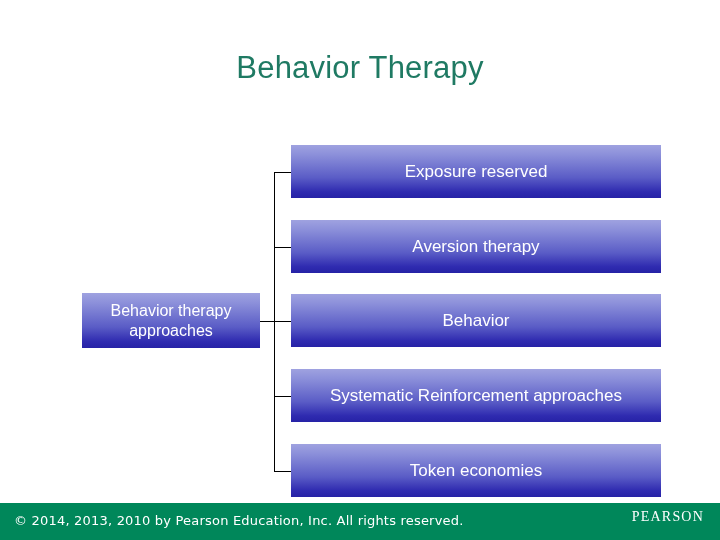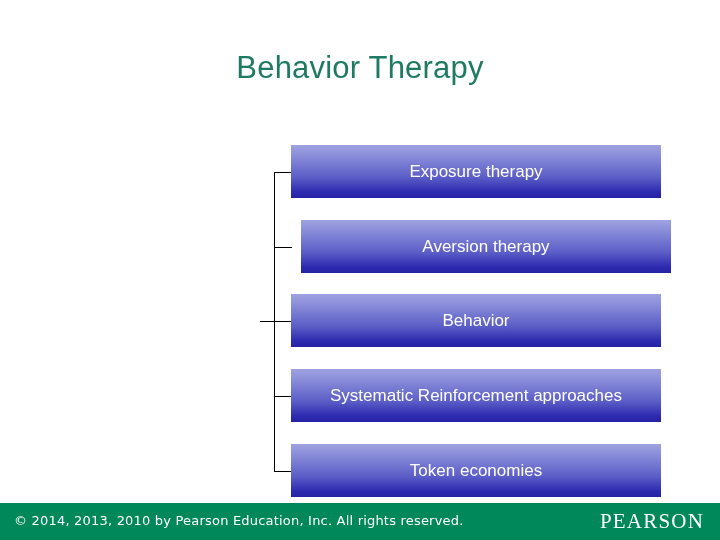--- a/index.html
+++ b/index.html
@@ -81,21 +81,21 @@
     color: #ffffff;
     font-family: "DejaVu Sans", sans-serif;
     letter-spacing: 0.2px;
     white-space: nowrap;
   }
   #pearson-logo {
     position: absolute;
     right: 16px;
     top: 509px;
     font-family: "Liberation Serif", serif;
-    font-size: 21px;
+    font-size: 14px;
     color: #ffffff;
     letter-spacing: 1.2px;
     white-space: nowrap;
   }
 </style>
 </head>
 <body>
 
 <div id="slide">
 
@@ -103,26 +103,29 @@
 
   <div class="conn conn-v" style="left:274px; top:172px; height:300px;"></div>
 
   <div class="conn conn-h" style="left:274px; top:172px; width:18px;"></div>
   <div class="conn conn-h" style="left:274px; top:247px; width:18px;"></div>
   <div class="conn conn-h" style="left:274px; top:321px; width:18px;"></div>
   <div class="conn conn-h" style="left:274px; top:396px; width:18px;"></div>
   <div class="conn conn-h" style="left:274px; top:471px; width:18px;"></div>
   <div class="conn conn-h" style="left:260px; top:321px; width:15px;"></div>
 
+  <div class="node root" style="left:82px; top:293px; width:178px; height:55px;">
+    <span class="node-label">Behavior therapy approaches</span>
+  </div>
 
   <div class="node" style="left:291px; top:145px; width:370px; height:53px;">
-    <span class="node-label">Exposure therapy</span>
+    <span class="node-label">Exposure reserved</span>
   </div>
 
-  <div class="node" style="left:301px; top:220px; width:370px; height:53px;">
+  <div class="node" style="left:291px; top:220px; width:370px; height:53px;">
     <span class="node-label">Aversion therapy</span>
   </div>
 
   <div class="node" style="left:291px; top:294px; width:370px; height:53px;">
     <span class="node-label">Behavior</span>
   </div>
 
   <div class="node" style="left:291px; top:369px; width:370px; height:53px;">
     <span class="node-label">Systematic Reinforcement approaches</span>
   </div>

